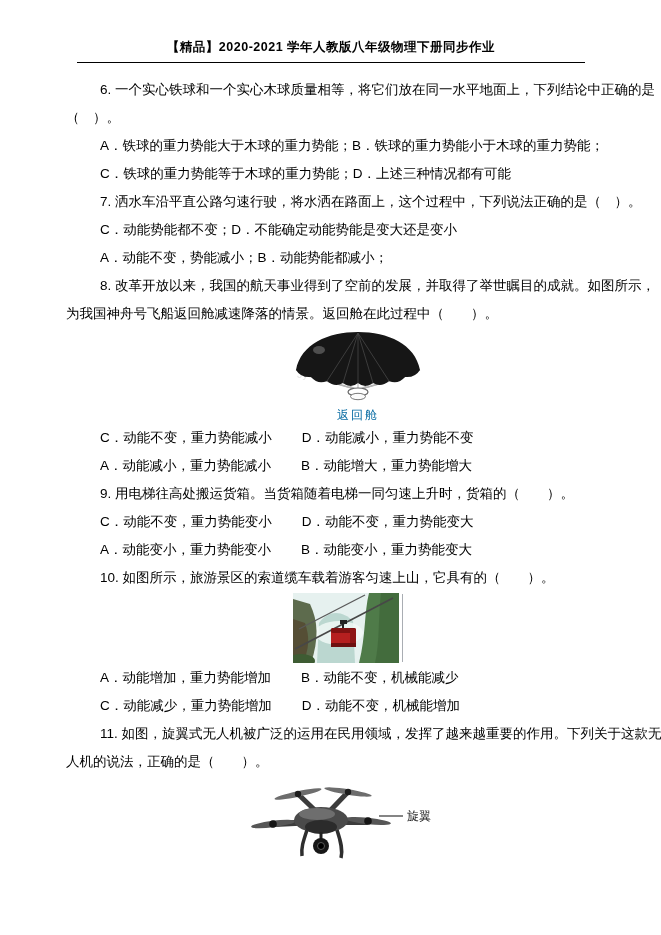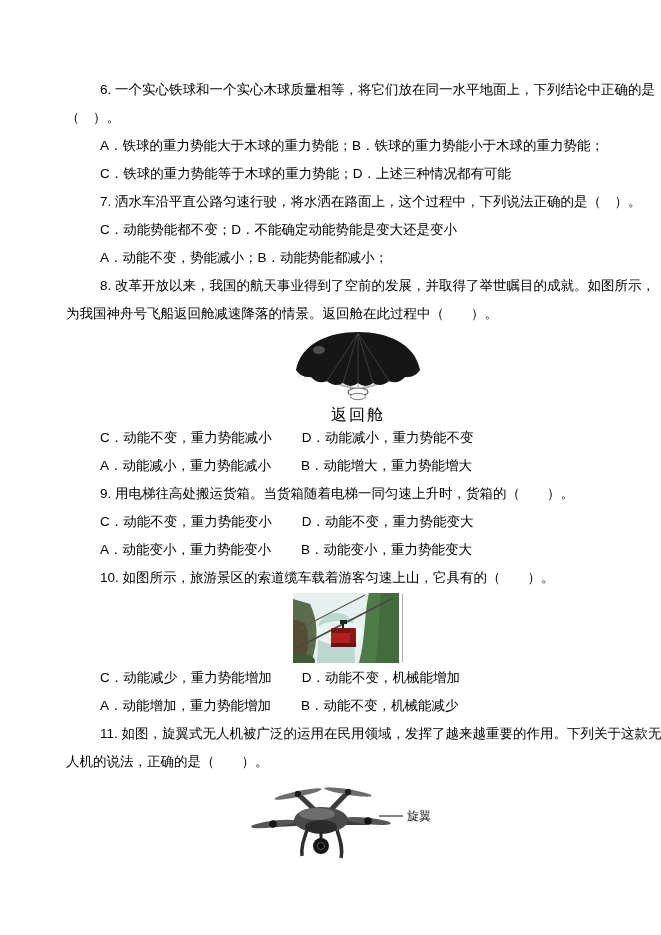--- a/index.html
+++ b/index.html
@@ -16,28 +16,31 @@
   .content { position:absolute; top:76px; left:66px; width:540px; font-size:13.5px; }
   .line { line-height:28px; height:28px; white-space:nowrap; }
   .ind { padding-left:34px; }
   .opt { padding-left:34px; }
   .gap .o2 { margin-left:30px; }
   .figure { display:flex; flex-direction:column; align-items:center; }
   .fig-row { display:flex; align-items:center; justify-content:center; }
   .fig-parachute { height:96px; transform:translateX(22px); }
   .fig-cablecar  { height:72px; transform:translateX(12px); }
   .fig-drone     { height:108px; transform:translateX(10px);text-align:right; }
-  .fig-caption { font-size:16px; line-height:18px; color:#000000; letter-spacing:2px; }
+  .fig-caption { font-size:12px; line-height:18px; color:#0369a1; letter-spacing:2px; }
   .vline { width:1px; height:68px; background:#a9adb3; margin-left:3px; align-self:flex-start; margin-top:2px; }
 </style>
 </head>
 <body>
 
 <div class="page">
 
+  <div class="header">
+    <span>【精品】2020-2021 学年人教版八年级物理下册同步作业</span>
+  </div>
 
   <div class="content">
 
     <div class="line ind">6. 一个实心铁球和一个实心木球质量相等，将它们放在同一水平地面上，下列结论中正确的是</div>
     <div class="line">（　）。</div>
     <div class="line opt"><span class="o1">A．铁球的重力势能大于木球的重力势能；</span><span class="o2">B．铁球的重力势能小于木球的重力势能；</span></div>
     <div class="line opt"><span class="o1">C．铁球的重力势能等于木球的重力势能；</span><span class="o2">D．上述三种情况都有可能</span></div>
 
     <div class="line ind">7. 洒水车沿平直公路匀速行驶，将水洒在路面上，这个过程中，下列说法正确的是（　）。</div>
     <div class="line opt"><span class="o1">C．动能势能都不变；</span><span class="o2">D．不能确定动能势能是变大还是变小</span></div>
@@ -105,22 +108,22 @@
           <rect x="38" y="35" width="25" height="19" rx="2" fill="#b51f1f"></rect>
           <rect x="38" y="35" width="25" height="5" rx="2" fill="#7e1111"></rect>
           <rect x="57" y="36" width="6" height="18" fill="#8e1616"></rect>
           <rect x="38" y="50" width="25" height="4" fill="#6d0f0f"></rect>
         </g>
         <ellipse cx="8" cy="68" rx="14" ry="7" fill="#3e5c33"></ellipse>
       </svg>
       <div class="vline"></div>
     </div>
 
+    <div class="line opt gap"><span class="o1">A．动能增加，重力势能增加</span><span class="o2">B．动能不变，机械能减少</span></div>
     <div class="line opt gap"><span class="o1">C．动能减少，重力势能增加</span><span class="o2">D．动能不变，机械能增加</span></div>
-    <div class="line opt gap"><span class="o1">A．动能增加，重力势能增加</span><span class="o2">B．动能不变，机械能减少</span></div>
 
     <div class="line ind">11. 如图，旋翼式无人机被广泛的运用在民用领域，发挥了越来越重要的作用。下列关于这款无</div>
     <div class="line">人机的说法，正确的是（　　）。</div>
 
     <div class="figure fig-drone">
       <svg width="190" height="104" viewBox="0 0 190 104">
         <g stroke="#3c3c3c" stroke-linecap="round">
           <line x1="70" y1="40" x2="47" y2="18" stroke-width="5"></line>
           <line x1="74" y1="40" x2="97" y2="16" stroke-width="5"></line>
           <line x1="64" y1="46" x2="24" y2="48" stroke-width="6"></line>

